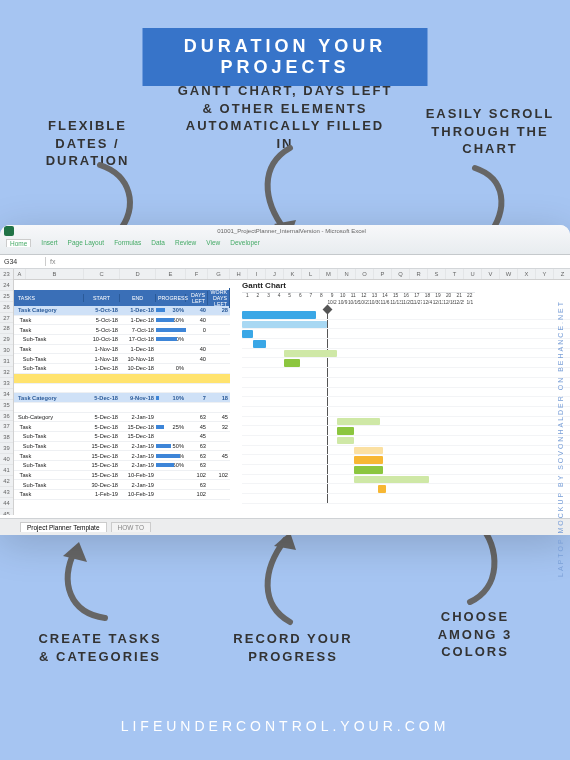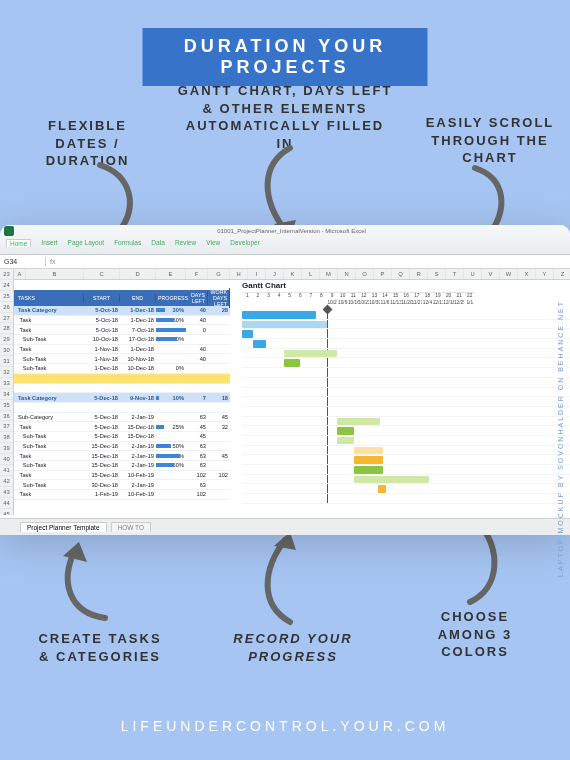--- a/index.html
+++ b/index.html
@@ -142,23 +142,23 @@
     font-size:7px; letter-spacing:2px; color:#7ba0d8;
   }
 </style>
 </head>
 <body>
 
 <div class="title-banner">DURATION YOUR PROJECTS</div>
 
 <div class="callout" style="top:117px;left:30px;width:115px;">FLEXIBLE<br>DATES /<br>DURATION</div>
 <div class="callout" style="top:82px;left:175px;width:220px;">GANTT CHART, DAYS LEFT<br>&amp; OTHER ELEMENTS<br>AUTOMATICALLY FILLED IN</div>
-<div class="callout" style="top:114px;left:420px;width:140px;">EASILY SCROLL<br>THROUGH THE<br>CHART</div>
+<div class="callout" style="top:105px;left:420px;width:140px;">EASILY SCROLL<br>THROUGH THE<br>CHART</div>
 <div class="callout" style="top:630px;left:30px;width:140px;">CREATE TASKS<br>&amp; CATEGORIES</div>
-<div class="callout" style="top:630px;left:218px;width:150px;font-style:italic;">RECORD YOUR<br>PROGRESS</div>
+<div class="callout" style="top:630px;left:218px;width:150px;">RECORD YOUR<br>PROGRESS</div>
 <div class="callout" style="top:608px;left:420px;width:110px;">CHOOSE<br>AMONG 3<br>COLORS</div>
 
 <svg class="arrow" style="top:155px;left:70px;" width="80" height="90" viewBox="0 0 80 90">
   <path d="M30 10 C 60 20, 70 50, 48 78"></path>
     <polygon points="48,88 38,72 60,74"></polygon>
 </svg>
 <svg class="arrow" style="top:140px;left:250px;" width="80" height="100" viewBox="0 0 80 100">
   <path d="M40 8 C 10 25, 12 60, 35 90"></path>
     <polygon points="40,98 24,84 46,80"></polygon>
 </svg>

